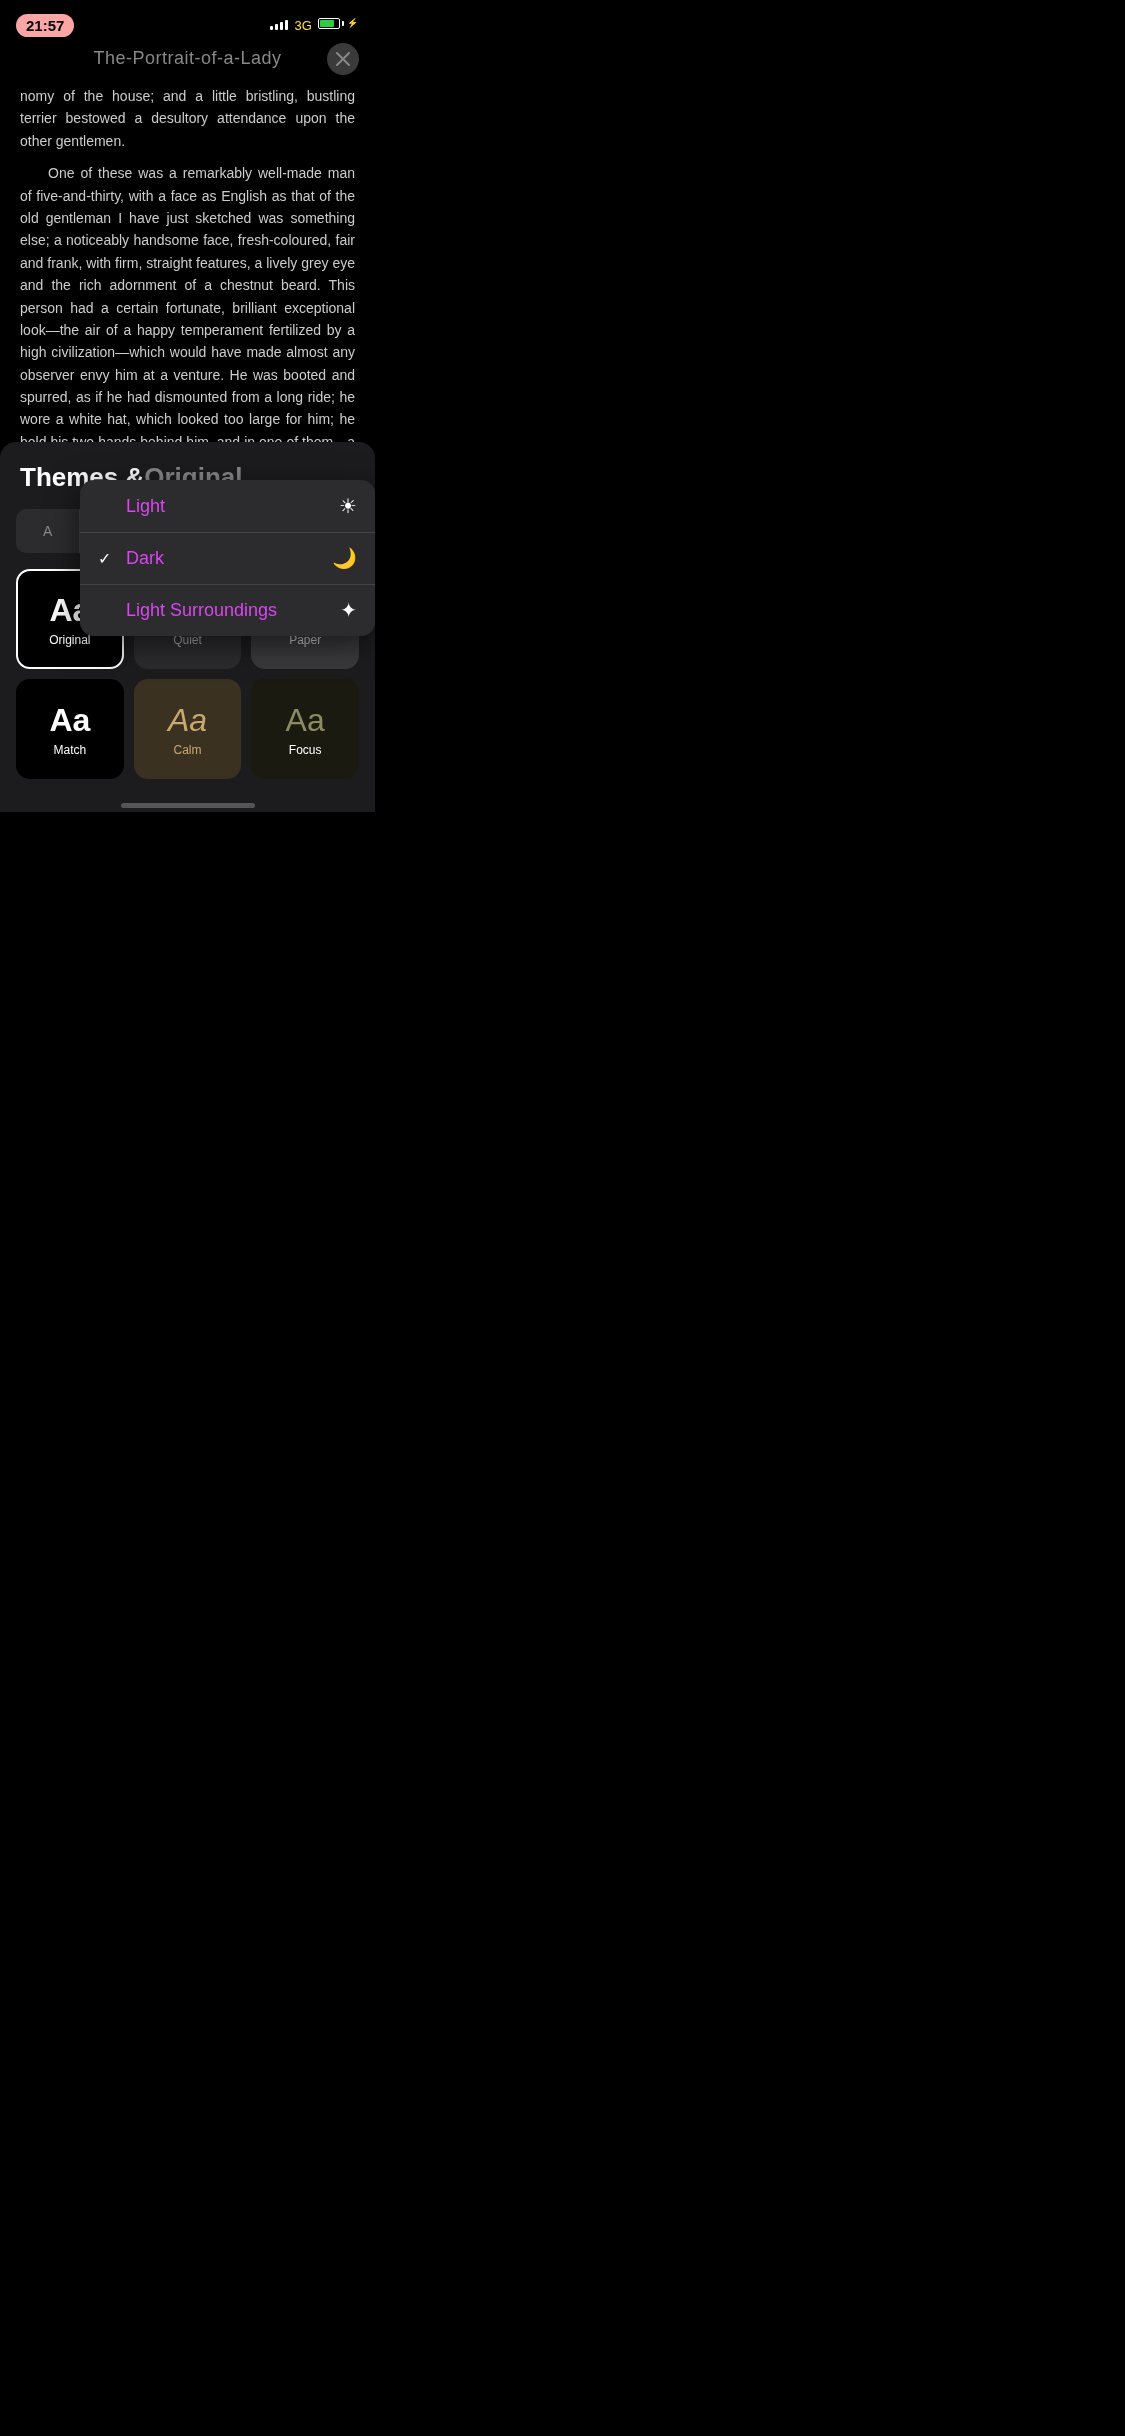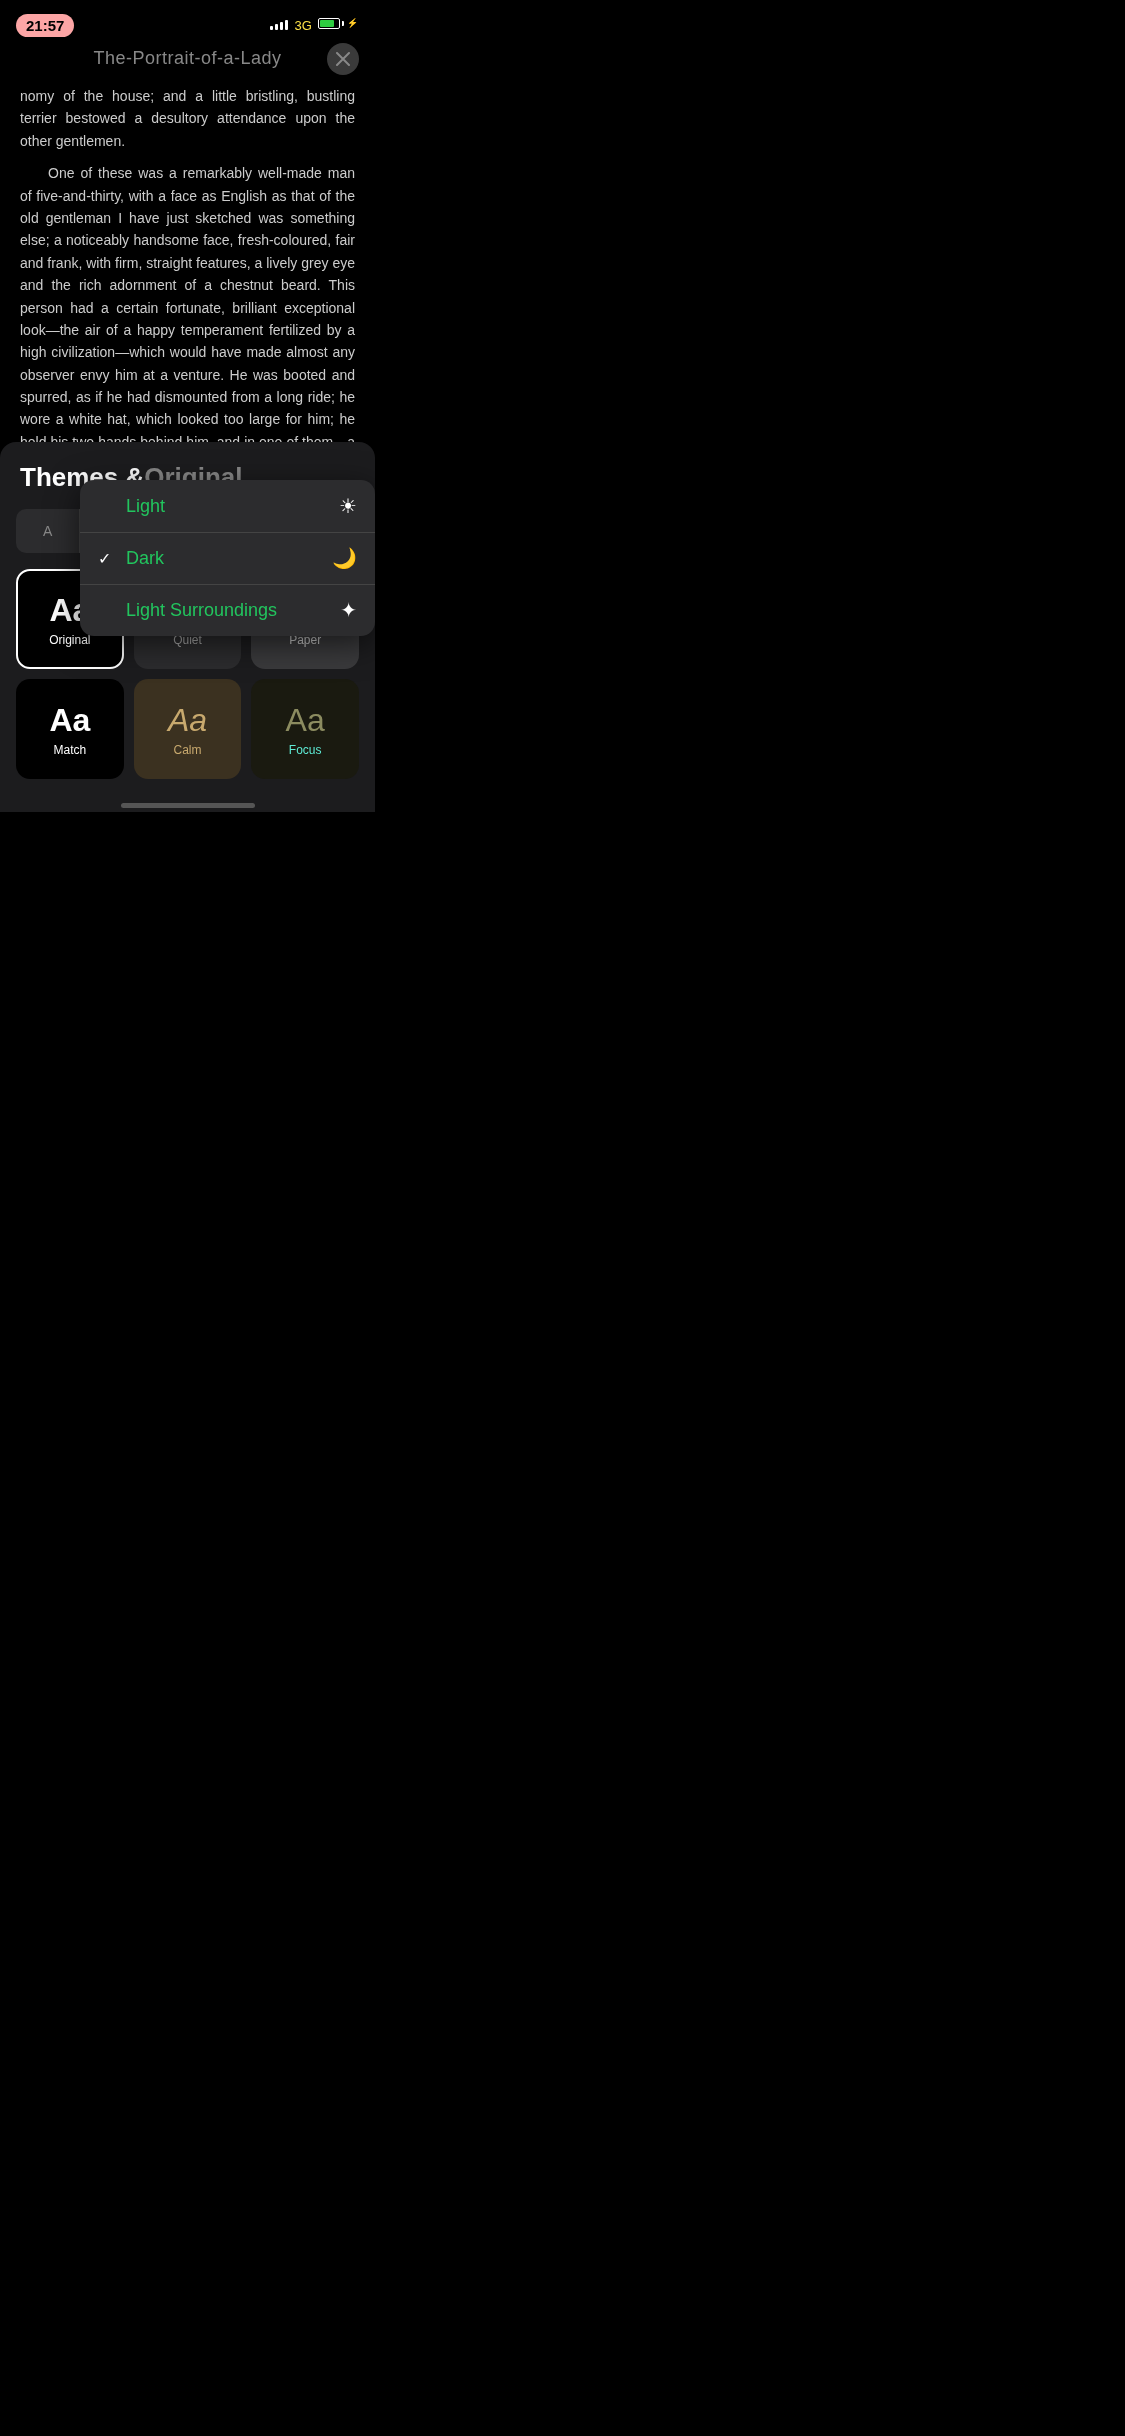--- a/index.html
+++ b/index.html
@@ -261,21 +261,21 @@
     .theme-card.bold .theme-name { color: #fff; }
     .theme-card.calm {
       background: #3b3120;
     }
     .theme-card.calm .aa-text { color: #c8a96e; font-style: italic; font-weight: 400; }
     .theme-card.calm .theme-name { color: #c8a96e; }
     .theme-card.focus {
       background: #1a1a10;
     }
     .theme-card.focus .aa-text { color: #8c8c60; font-weight: 400; }
-    .theme-card.focus .theme-name { color: #5eead4; }
+    .theme-card.focus .theme-name { color: #ffffff; }
 
     
     .home-indicator {
       display: flex;
       justify-content: center;
       padding: 8px 0 4px;
     }
     .home-bar {
       width: 134px;
       height: 5px;
@@ -315,21 +315,21 @@
       align-items: center;
       gap: 10px;
     }
     .checkmark {
       color: #fff;
       font-size: 16px;
       width: 18px;
     }
     .dropdown-label {
       font-size: 18px;
-      color: #22c55e;
+      color: #d946ef;
       font-weight: 400;
     }
     .dropdown-icon {
       font-size: 20px;
       color: #fff;
     }
   </style>
 </head>
 <body>
 

